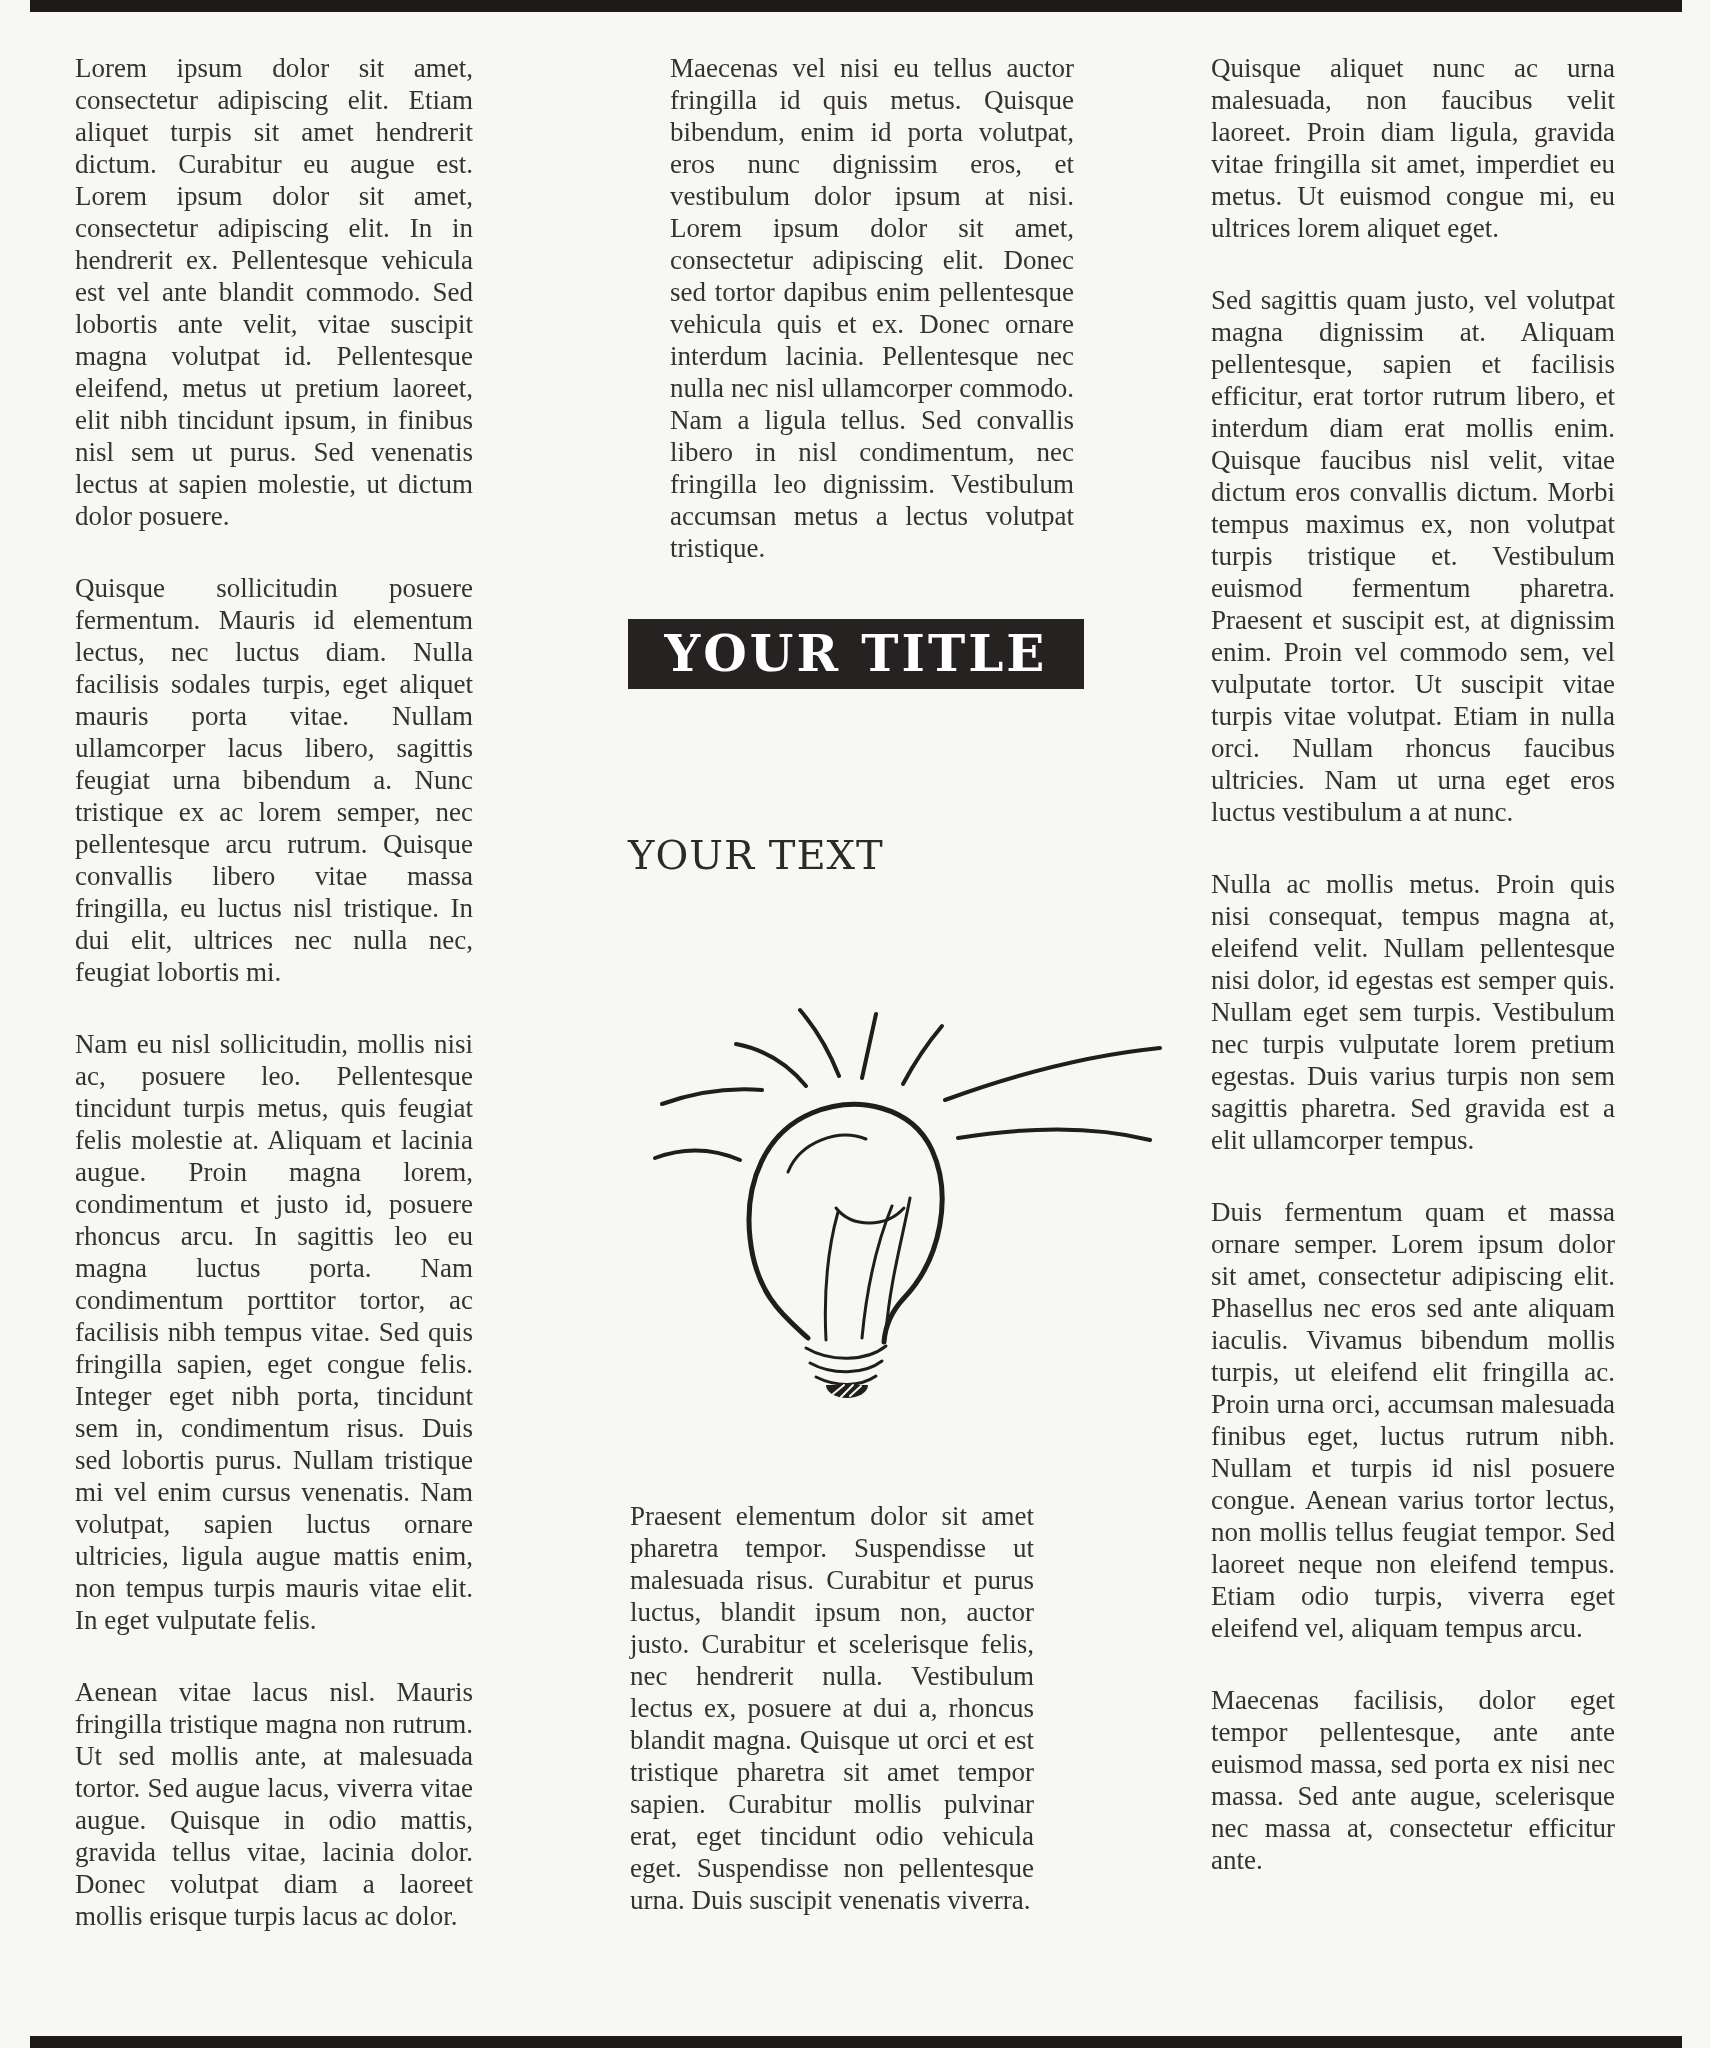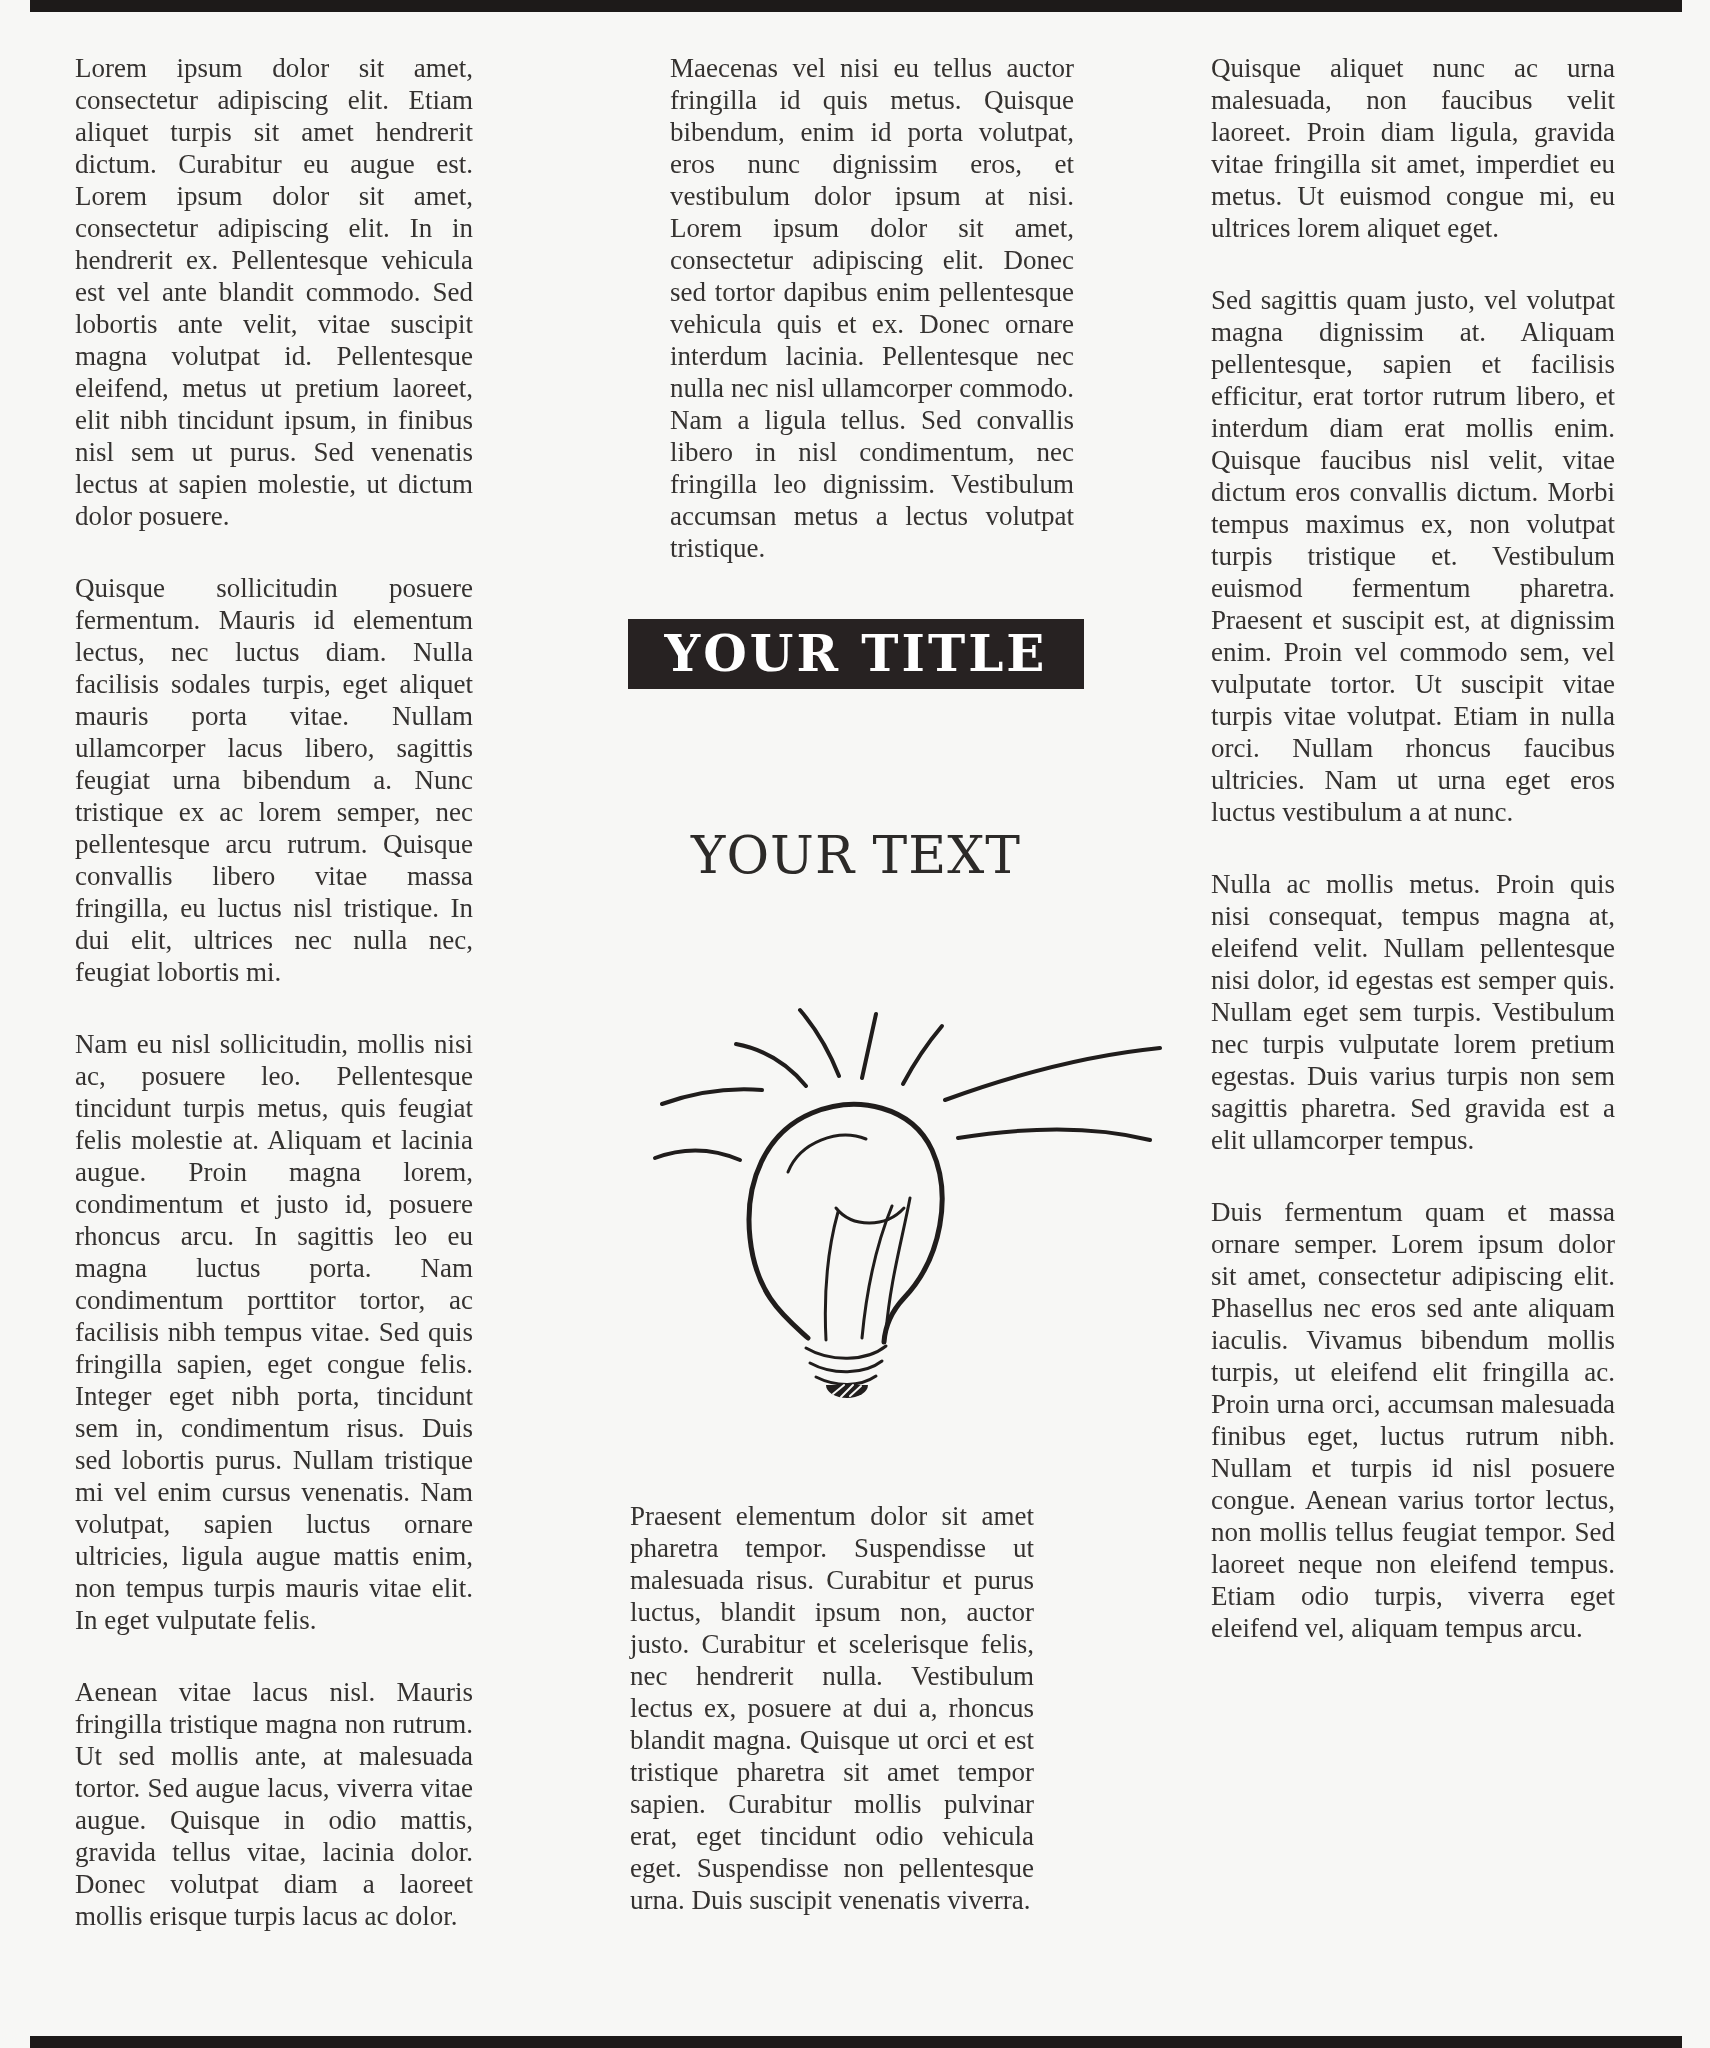--- a/index.html
+++ b/index.html
@@ -31,23 +31,22 @@
   .banner-title{
     font-family:"DejaVu Serif", serif;
     font-weight:bold;
     font-size:50px;line-height:70px;
     letter-spacing:3px;
     color:#ffffff;
     white-space:nowrap;
   }
   .subheading{
     position:absolute;left:628px;top:832px;width:456px;
-    text-align:center;
     font-family:"DejaVu Serif", serif;
-    font-size:52px;line-height:46px;
+    font-size:40px;line-height:46px;
     letter-spacing:1px;
     color:#2c2a28;
     white-space:nowrap;
   }
   .bulb{position:absolute;left:640px;top:1000px;}
   .bulb path{fill:none;stroke:#201d1c;stroke-linecap:round;stroke-linejoin:round;}
   .bulb .outline{stroke-width:5px;}
   .bulb .inner{stroke-width:3px;}
   .bulb .ray{stroke-width:4px;}
   .bulb .tip{fill:#211e1d;stroke:none;}
@@ -109,15 +108,16 @@
 
   <div class="col col2b">
     <p>Praesent elementum dolor sit amet pharetra tempor. Suspendisse ut malesuada risus. Curabitur et purus luctus, blandit ipsum non, auctor justo. Curabitur et scelerisque felis, nec hendrerit nulla. Vestibulum lectus ex, posuere at dui a, rhoncus blandit magna. Quisque ut orci et est tristique pharetra sit amet tempor sapien. Curabitur mollis pulvinar erat, eget tincidunt odio vehicula eget. Suspendisse non pellentesque urna. Duis suscipit venenatis viverra.</p>
   </div>
 
   <div class="col col3">
     <p>Quisque aliquet nunc ac urna malesuada, non faucibus velit laoreet. Proin diam ligula, gravida vitae fringilla sit amet, imperdiet eu metus. Ut euismod congue mi, eu ultrices lorem aliquet eget.</p>
     <p>Sed sagittis quam justo, vel volutpat magna dignissim at. Aliquam pellentesque, sapien et facilisis efficitur, erat tortor rutrum libero, et interdum diam erat mollis enim. Quisque faucibus nisl velit, vitae dictum eros convallis dictum. Morbi tempus maximus ex, non volutpat turpis tristique et. Vestibulum euismod fermentum pharetra. Praesent et suscipit est, at dignissim enim. Proin vel commodo sem, vel vulputate tortor. Ut suscipit vitae turpis vitae volutpat. Etiam in nulla orci. Nullam rhoncus faucibus ultricies. Nam ut urna eget eros luctus vestibulum a at nunc.</p>
     <p>Nulla ac mollis metus. Proin quis nisi consequat, tempus magna at, eleifend velit. Nullam pellentesque nisi dolor, id egestas est semper quis. Nullam eget sem turpis. Vestibulum nec turpis vulputate lorem pretium egestas. Duis varius turpis non sem sagittis pharetra. Sed gravida est a elit ullamcorper tempus.</p>
     <p>Duis fermentum quam et massa ornare semper. Lorem ipsum dolor sit amet, consectetur adipiscing elit. Phasellus nec eros sed ante aliquam iaculis. Vivamus bibendum mollis turpis, ut eleifend elit fringilla ac. Proin urna orci, accumsan malesuada finibus eget, luctus rutrum nibh. Nullam et turpis id nisl posuere congue. Aenean varius tortor lectus, non mollis tellus feugiat tempor. Sed laoreet neque non eleifend tempus. Etiam odio turpis, viverra eget eleifend vel, aliquam tempus arcu.</p>
+    <p>Maecenas facilisis, dolor eget tempor pellentesque, ante ante euismod massa, sed porta ex nisi nec massa. Sed ante augue, scelerisque nec massa at, consectetur efficitur ante.</p>
   </div>
 
 </div>
 
 </body></html>

